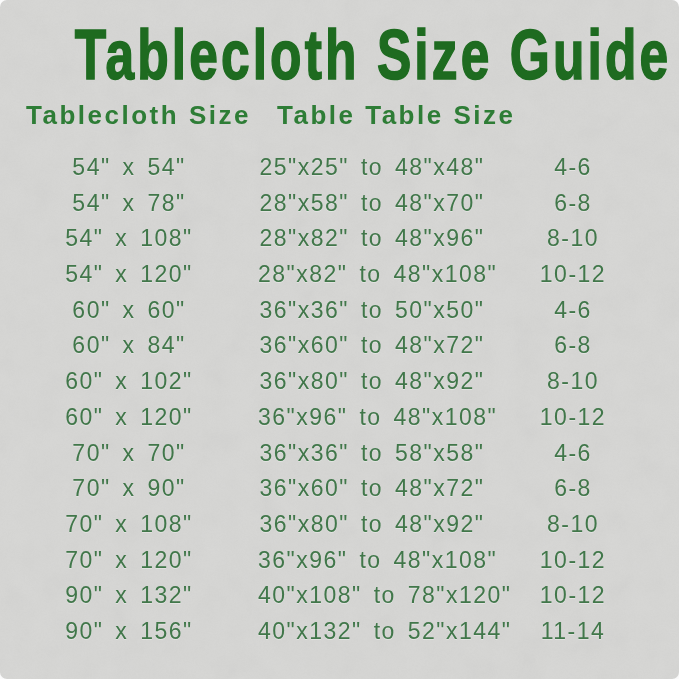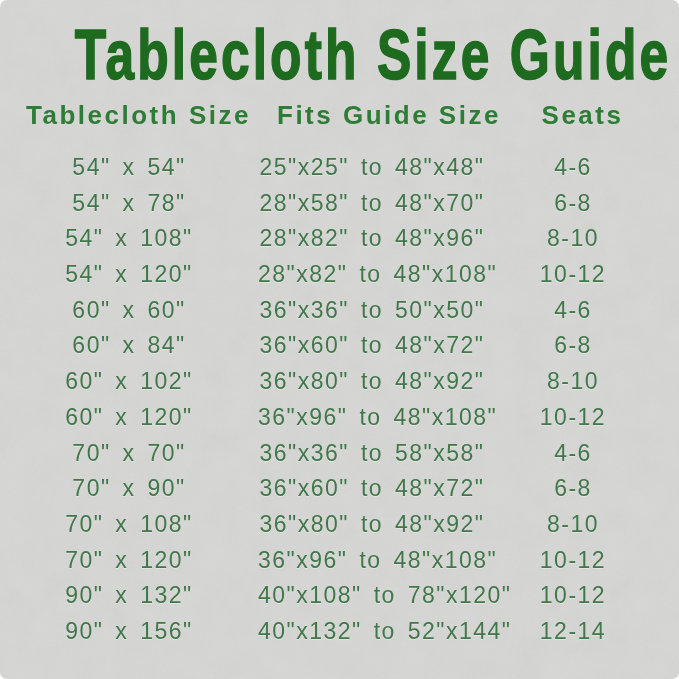--- a/index.html
+++ b/index.html
@@ -110,22 +110,21 @@
     </defs>
     <rect width="679" height="679" filter="url(#wrinkle)" opacity="0.13"></rect>
     <rect width="679" height="679" filter="url(#grain)" opacity="0.07"></rect>
   </svg>
 
   <h1 class="title">Tablecloth Size Guide</h1>
 
   <div class="size-table">
     <div class="hrow">
       <span class="hcell">Tablecloth Size</span>
-      <span class="hcell">Fits Guide Size</span>
-      <span class="hcell">Seats</span>
+      <span class="hcell">Table Table Size</span>
     </div>
     <div id="rows">
         <div class="row">
           <span class="cell">54" x 54"</span>
           <span class="cell">25"x25" to 48"x48"</span>
           <span class="cell">4-6</span>
         </div>
         <div class="row">
           <span class="cell">54" x 78"</span>
           <span class="cell">28"x58" to 48"x70"</span>
@@ -182,18 +181,18 @@
           <span class="cell">10-12</span>
         </div>
         <div class="row">
           <span class="cell">90" x 132"</span>
           <span class="cell">40"x108" to 78"x120"</span>
           <span class="cell">10-12</span>
         </div>
         <div class="row">
           <span class="cell">90" x 156"</span>
           <span class="cell">40"x132" to 52"x144"</span>
-          <span class="cell">12-14</span>
+          <span class="cell">11-14</span>
         </div>
       </div>
   </div>
 
 </div>
 
 </body></html>

